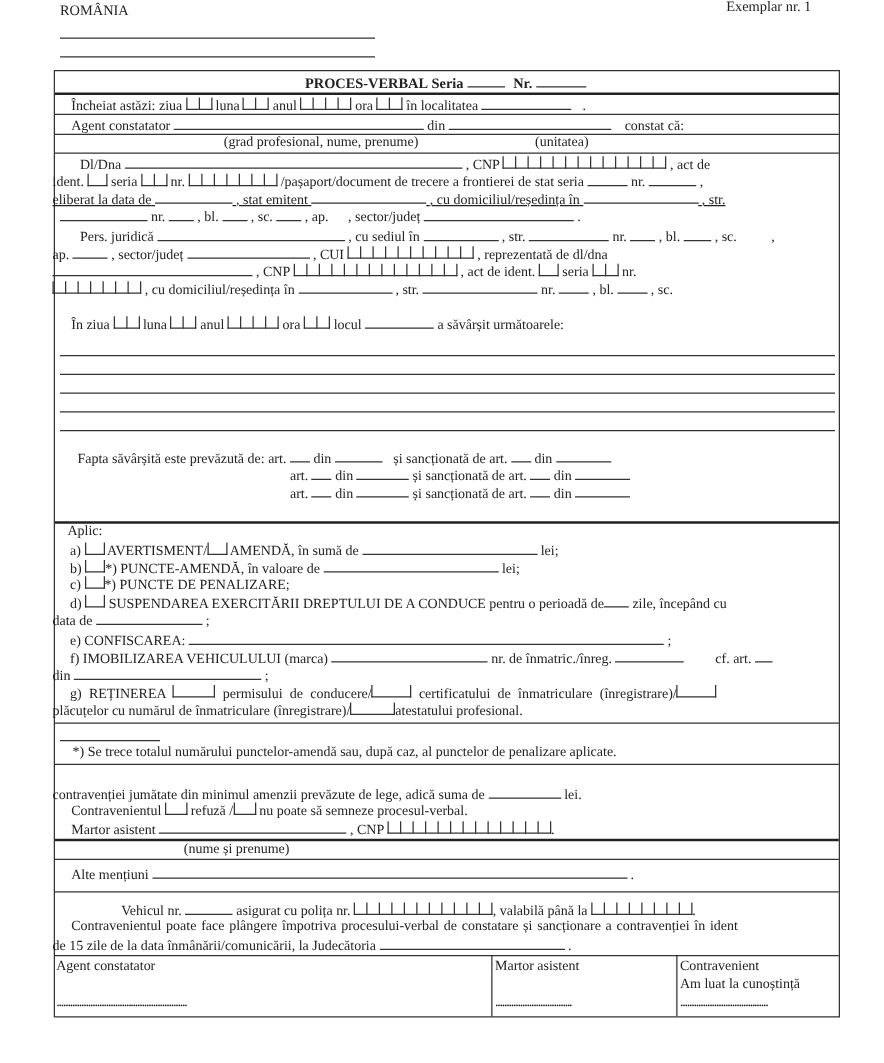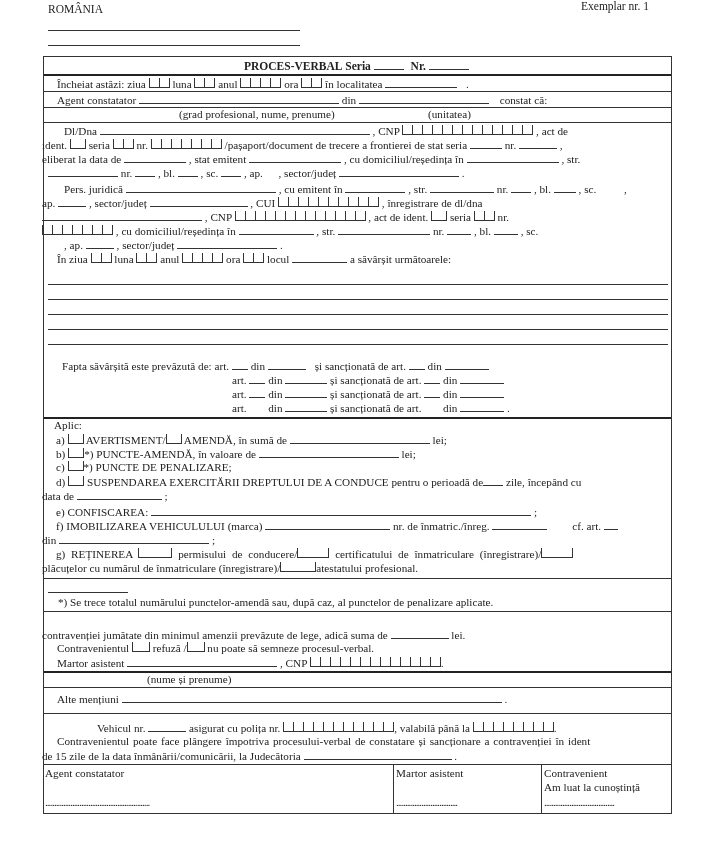--- a/index.html
+++ b/index.html
@@ -78,21 +78,21 @@
     <span>seria</span>
     <span class="boxes"><span></span><span></span></span>
     <span>nr.</span>
     <span class="boxes"><span></span><span></span><span></span><span></span><span></span><span></span><span></span></span>
     <span>/pașaport/document de trecere a frontierei de stat seria</span>
     <span class="u" style="width:32px"></span>
     <span>nr.</span>
     <span class="u" style="width:38px"></span>
     <span>,</span>
   </div>
-  <div class="t" style="left:-2px;top:95px;">
+  <div class="t" style="left:-2px;top:95px;text-decoration:underline;">
     <span>eliberat la data de</span>
     <span class="u" style="width:62px"></span>
     <span>, stat emitent</span>
     <span class="u" style="width:92px"></span>
     <span>, cu domiciliul/reședința în</span>
     <span class="u" style="width:92px"></span>
     <span>, str.</span>
   </div>
   <div class="t" style="left:4px;top:109px;">
     <span class="u" style="width:70px"></span>
@@ -105,40 +105,40 @@
     <span>, ap.</span>
     <span style="display:inline-block;width:10px"></span>
     <span>, sector/județ</span>
     <span class="u" style="width:120px"></span>
     <span>.</span>
   </div>
 
   <div class="t" style="left:20px;top:125px;">
     <span>Pers. juridică</span>
     <span class="u" style="width:150px"></span>
-    <span>, cu emitent în</span>
+    <span>, cu sediul în</span>
     <span class="u" style="width:60px"></span>
     <span>, str.</span>
     <span class="u" style="width:64px"></span>
     <span>nr.</span>
     <span class="u" style="width:20px"></span>
     <span>, bl.</span>
     <span class="u" style="width:22px"></span>
     <span>, sc.</span>
     <span style="display:inline-block;width:22px"></span>
     <span>,</span>
   </div>
   <div class="t" style="left:-2px;top:139px;">
     <span>ap.</span>
     <span class="u" style="width:28px"></span>
     <span>, sector/județ</span>
     <span class="u" style="width:98px"></span>
     <span>, CUI</span>
     <span class="boxes"><span></span><span></span><span></span><span></span><span></span><span></span><span></span><span></span><span></span><span></span></span>
-    <span>, înregistrare de dl/dna</span>
+    <span>, reprezentată de dl/dna</span>
   </div>
   <div class="t" style="left:-2px;top:153px;">
     <span class="u" style="width:160px"></span>
     <span>, CNP</span>
     <span class="boxes"><span></span><span></span><span></span><span></span><span></span><span></span><span></span><span></span><span></span><span></span><span></span><span></span><span></span></span>
     <span>, act de ident.</span>
     <span class="boxes"><span style="width:14px"></span></span>
     <span>seria</span>
     <span class="boxes"><span></span><span></span></span>
     <span>nr.</span>
@@ -148,27 +148,20 @@
     <span>, cu domiciliul/reședința în</span>
     <span class="u" style="width:75px"></span>
     <span>, str.</span>
     <span class="u" style="width:92px"></span>
     <span>nr.</span>
     <span class="u" style="width:24px"></span>
     <span>, bl.</span>
     <span class="u" style="width:24px"></span>
     <span>, sc.</span>
   </div>
-  <div class="t" style="left:20px;top:181px;">
-    <span>, ap.</span>
-    <span class="u" style="width:28px"></span>
-    <span>, sector/județ</span>
-    <span class="u" style="width:100px"></span>
-    <span>.</span>
-  </div>
 
   <div class="t" style="left:13px;top:195px;">
     <span>În ziua</span>
     <span class="boxes"><span></span><span></span></span>
     <span>luna</span>
     <span class="boxes"><span></span><span></span></span>
     <span>anul</span>
     <span class="boxes"><span></span><span></span><span></span><span></span></span>
     <span>ora</span>
     <span class="boxes"><span></span><span></span></span>
@@ -206,31 +199,20 @@
   </div>
   <div class="t" style="left:188px;top:330px;">
     <span>art.</span>
     <span class="u" style="width:16px"></span>
     <span>din</span>
     <span class="u" style="width:42px"></span>
     <span>și sancționată de art.</span>
     <span class="u" style="width:16px"></span>
     <span>din</span>
     <span class="u" style="width:44px"></span>
-  </div>
-  <div class="t" style="left:188px;top:344px;">
-    <span>art.</span>
-    <span style="display:inline-block;width:16px"></span>
-    <span>din</span>
-    <span class="u" style="width:42px"></span>
-    <span>și sancționată de art.</span>
-    <span style="display:inline-block;width:16px"></span>
-    <span>din</span>
-    <span class="u" style="width:44px"></span>
-    <span>.</span>
   </div>
   <div class="row-line thick" style="top:360px"></div>
 
   <div class="t" style="left:10px;top:362px;">Aplic:</div>
   <div class="t" style="left:12px;top:376px;">
     <span>a)</span>
     <span class="boxes"><span style="width:14px"></span></span>
     <span>AVERTISMENT/</span><span class="boxes"><span style="width:14px"></span></span>
     <span>AMENDĂ, în sumă de</span>
     <span class="u" style="width:140px"></span>

